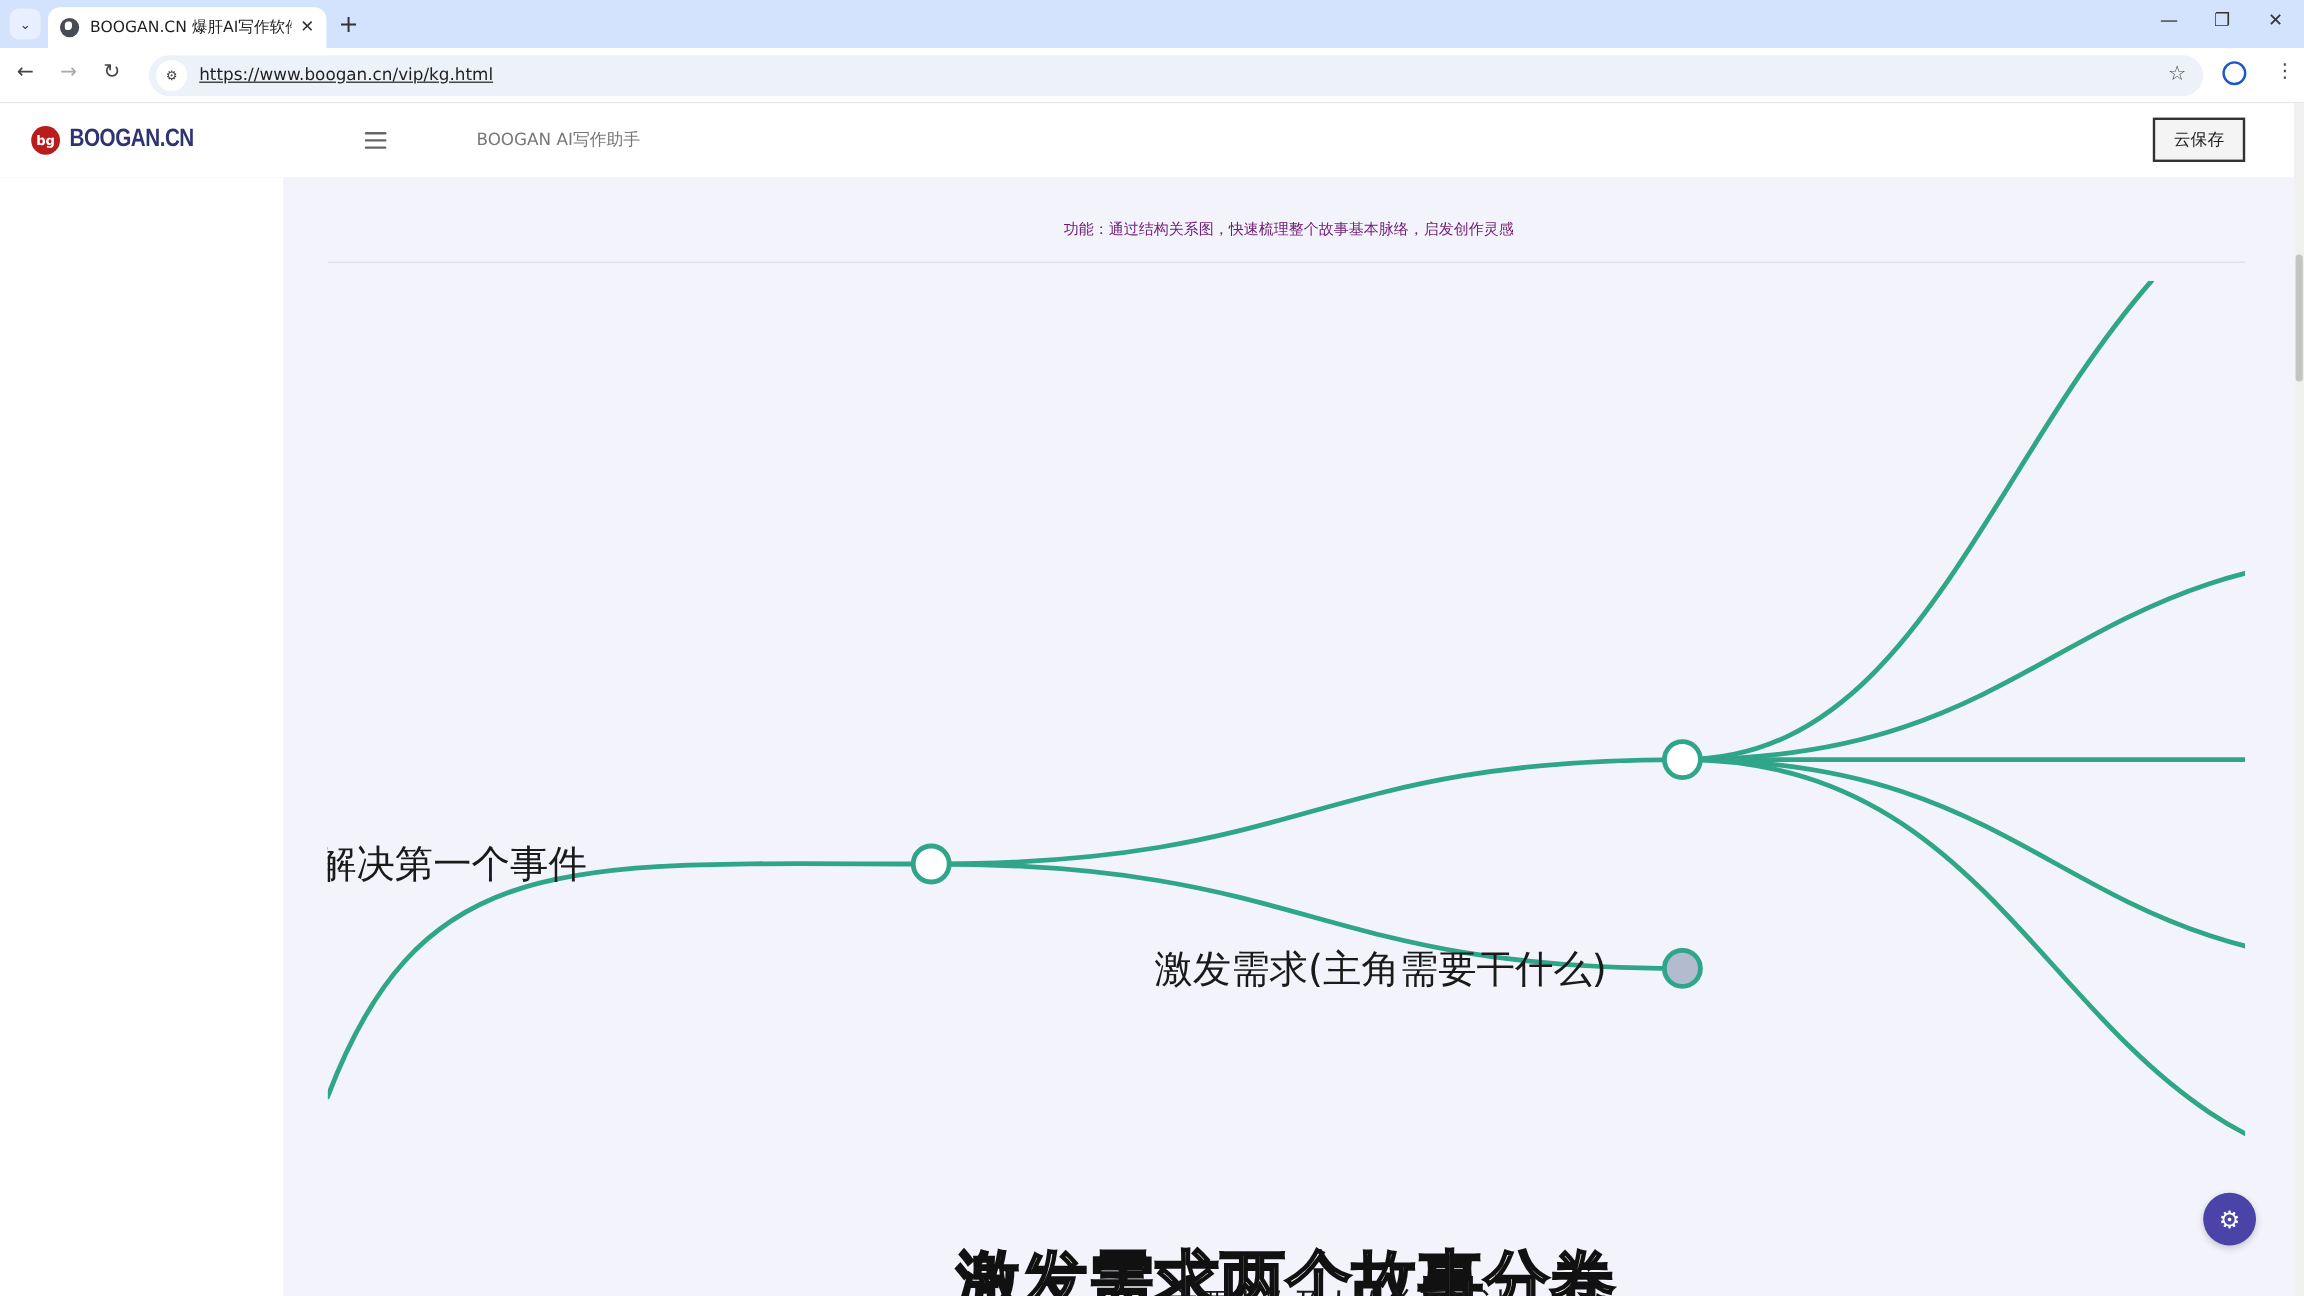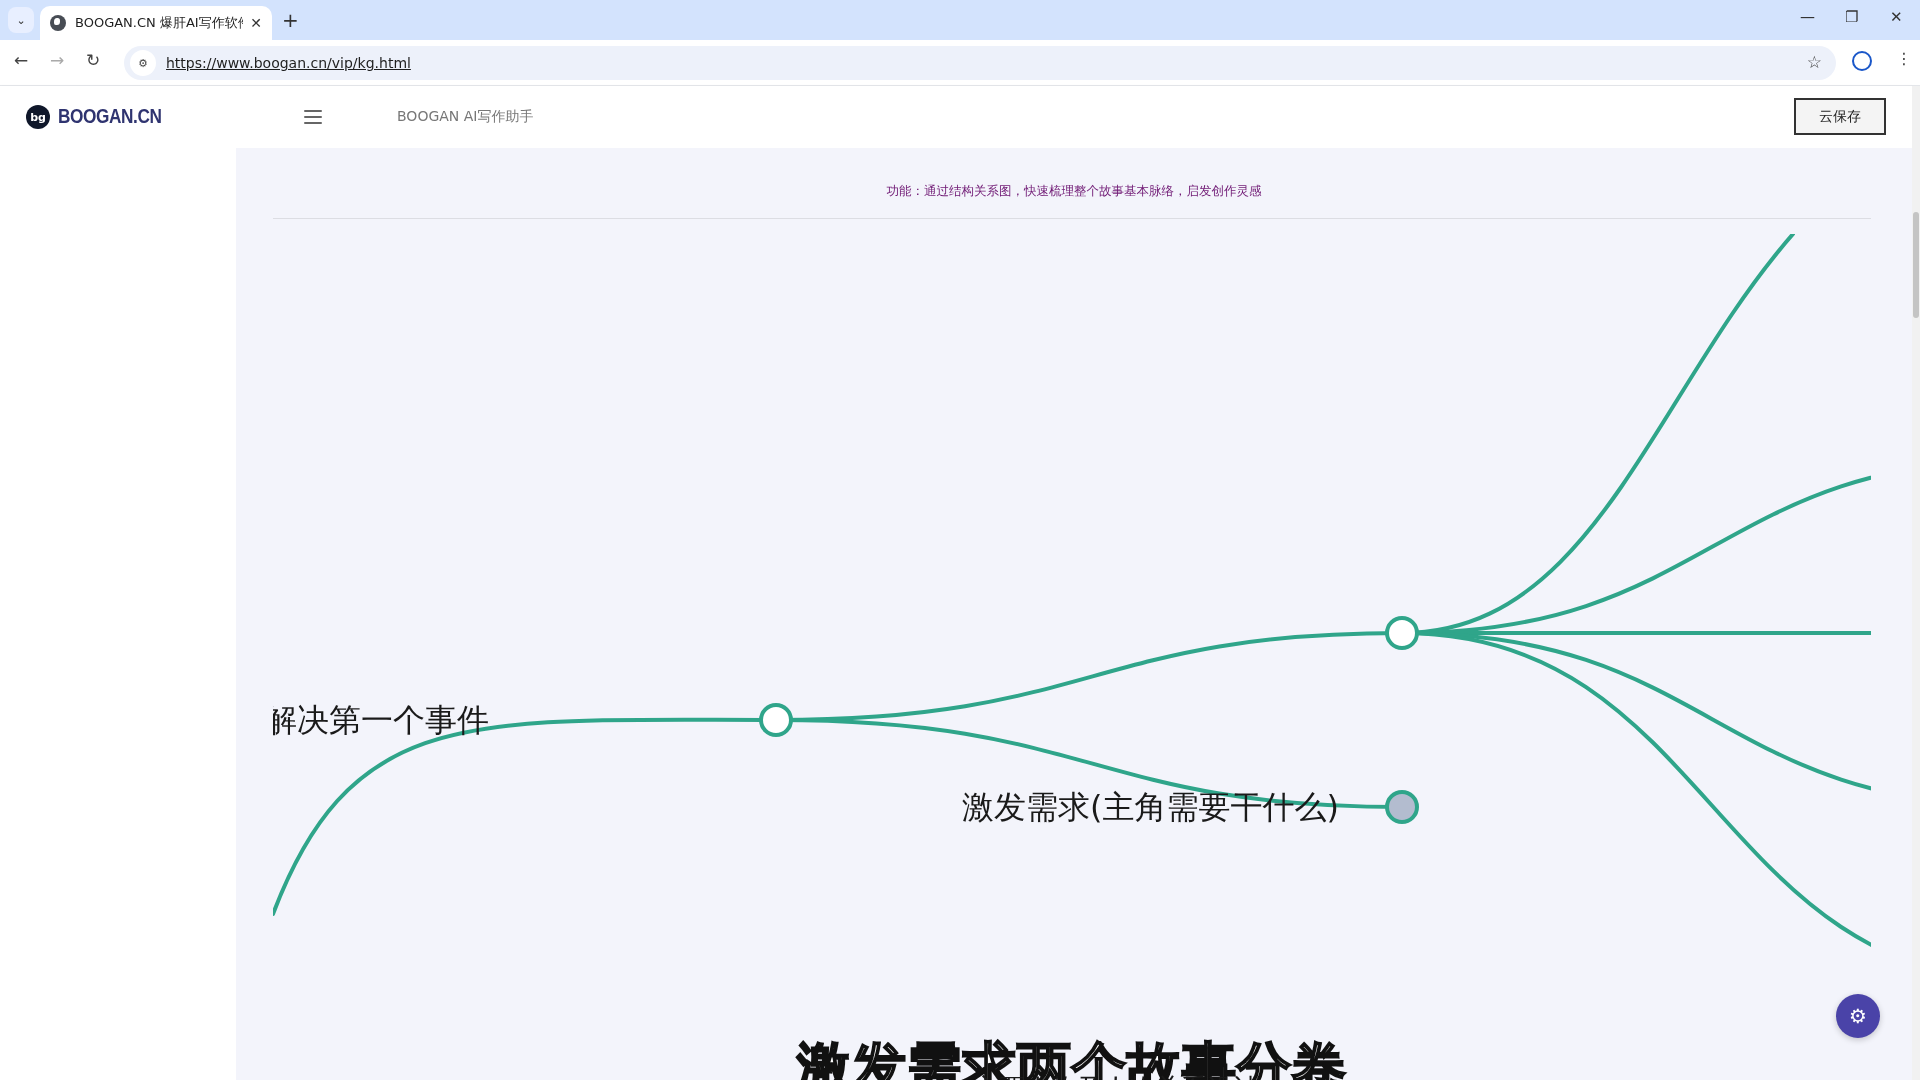--- a/index.html
+++ b/index.html
@@ -18,26 +18,26 @@
   .toolbar { position: absolute; left: 0; top: 40px; width: 1920px; height: 46px; background: #ffffff; border-bottom: 1px solid #e4e6ea; }
   .nav-btn { position: absolute; top: 10px; font-size: 17px; color: #444; }
   .omnibox { position: absolute; left: 124px; top: 6px; width: 1712px; height: 34px; border-radius: 17px; background: #edf1fa; display: flex; align-items: center; }
   .omnibox .tune { width: 26px; height: 26px; margin-left: 6px; border-radius: 50%; background: #fff; font-size: 11px; display: flex; align-items: center; justify-content: center; color: #444; }
   .omnibox .url { margin-left: 10px; font-size: 14px; color: #1f1f1f; text-decoration: underline; }
   .omnibox .star { position: absolute; right: 14px; top: 6px; font-size: 17px; color: #444; }
   .profile { position: absolute; left: 1852px; top: 11px; width: 20px; height: 20px; border: 2px solid #1a57c9; border-radius: 50%; }
   .kebab { position: absolute; left: 1896px; top: 9px; font-size: 16px; color: #444; }
   
   .app-header { position: absolute; left: 0; top: 86px; width: 1912px; height: 62px; background: #ffffff; box-shadow: 0 2px 6px rgba(0,0,0,0.05); }
-  .logo-badge { position: absolute; left: 26px; top: 19px; width: 24px; height: 24px; border-radius: 50%; background: #0f172a; color: #fff; font-size: 11px; font-weight: bold; display: flex; align-items: center; justify-content: center; }
+  .logo-badge { position: absolute; left: 26px; top: 19px; width: 24px; height: 24px; border-radius: 50%; background: #b91c1c; color: #fff; font-size: 11px; font-weight: bold; display: flex; align-items: center; justify-content: center; }
   .logo-text { position: absolute; left: 58px; top: 18px; font-size: 21px; font-weight: bold; color: #2f3470; letter-spacing: -0.5px; font-family: "Liberation Sans", sans-serif; transform: scaleX(0.82); transform-origin: left; }
   .hamburger { position: absolute; left: 304px; top: 24px; width: 18px; height: 14px; display: flex; flex-direction: column; justify-content: space-between; }
   .hamburger span { height: 2px; background: #666; border-radius: 1px; }
   .app-name { position: absolute; left: 397px; top: 22px; font-size: 14px; color: #777; }
-  .cloud-save { position: absolute; left: 1794px; top: 12px; width: 92px; height: 37px; border: 2px solid #333; background: #f4f4f4; font-size: 14px; color: #222; display: flex; align-items: center; justify-content: center; }
+  .cloud-save { position: absolute; left: 1794px; top: 12px; width: 77px; height: 37px; border: 2px solid #333; background: #f4f4f4; font-size: 14px; color: #222; display: flex; align-items: center; justify-content: center; }
   
   .sidebar { position: absolute; left: 0; top: 148px; width: 236px; height: 932px; background: #ffffff; }
   
   .main { position: absolute; left: 236px; top: 148px; width: 1676px; height: 932px; background: #f3f4fb; }
   .page-title { position: absolute; left: 0; top: 6px; width: 1676px; text-align: center; font-size: 23px; color: #222; font-weight: bold; }
   .page-sub { position: absolute; left: 0; top: 35px; width: 1676px; text-align: center; font-size: 12.5px; color: #701a75; }
   .divider { position: absolute; left: 37px; top: 70px; width: 1598px; height: 1px; background: #dcdde3; }
   .chart { position: absolute; left: 37px; top: 86px; width: 1598px; height: 846px; overflow: hidden; }
   .chart svg { position: absolute; left: 0; top: 0; }
   .node-label { position: absolute; font-size: 32px; color: #1a1a1a; white-space: nowrap; line-height: 40px; }

